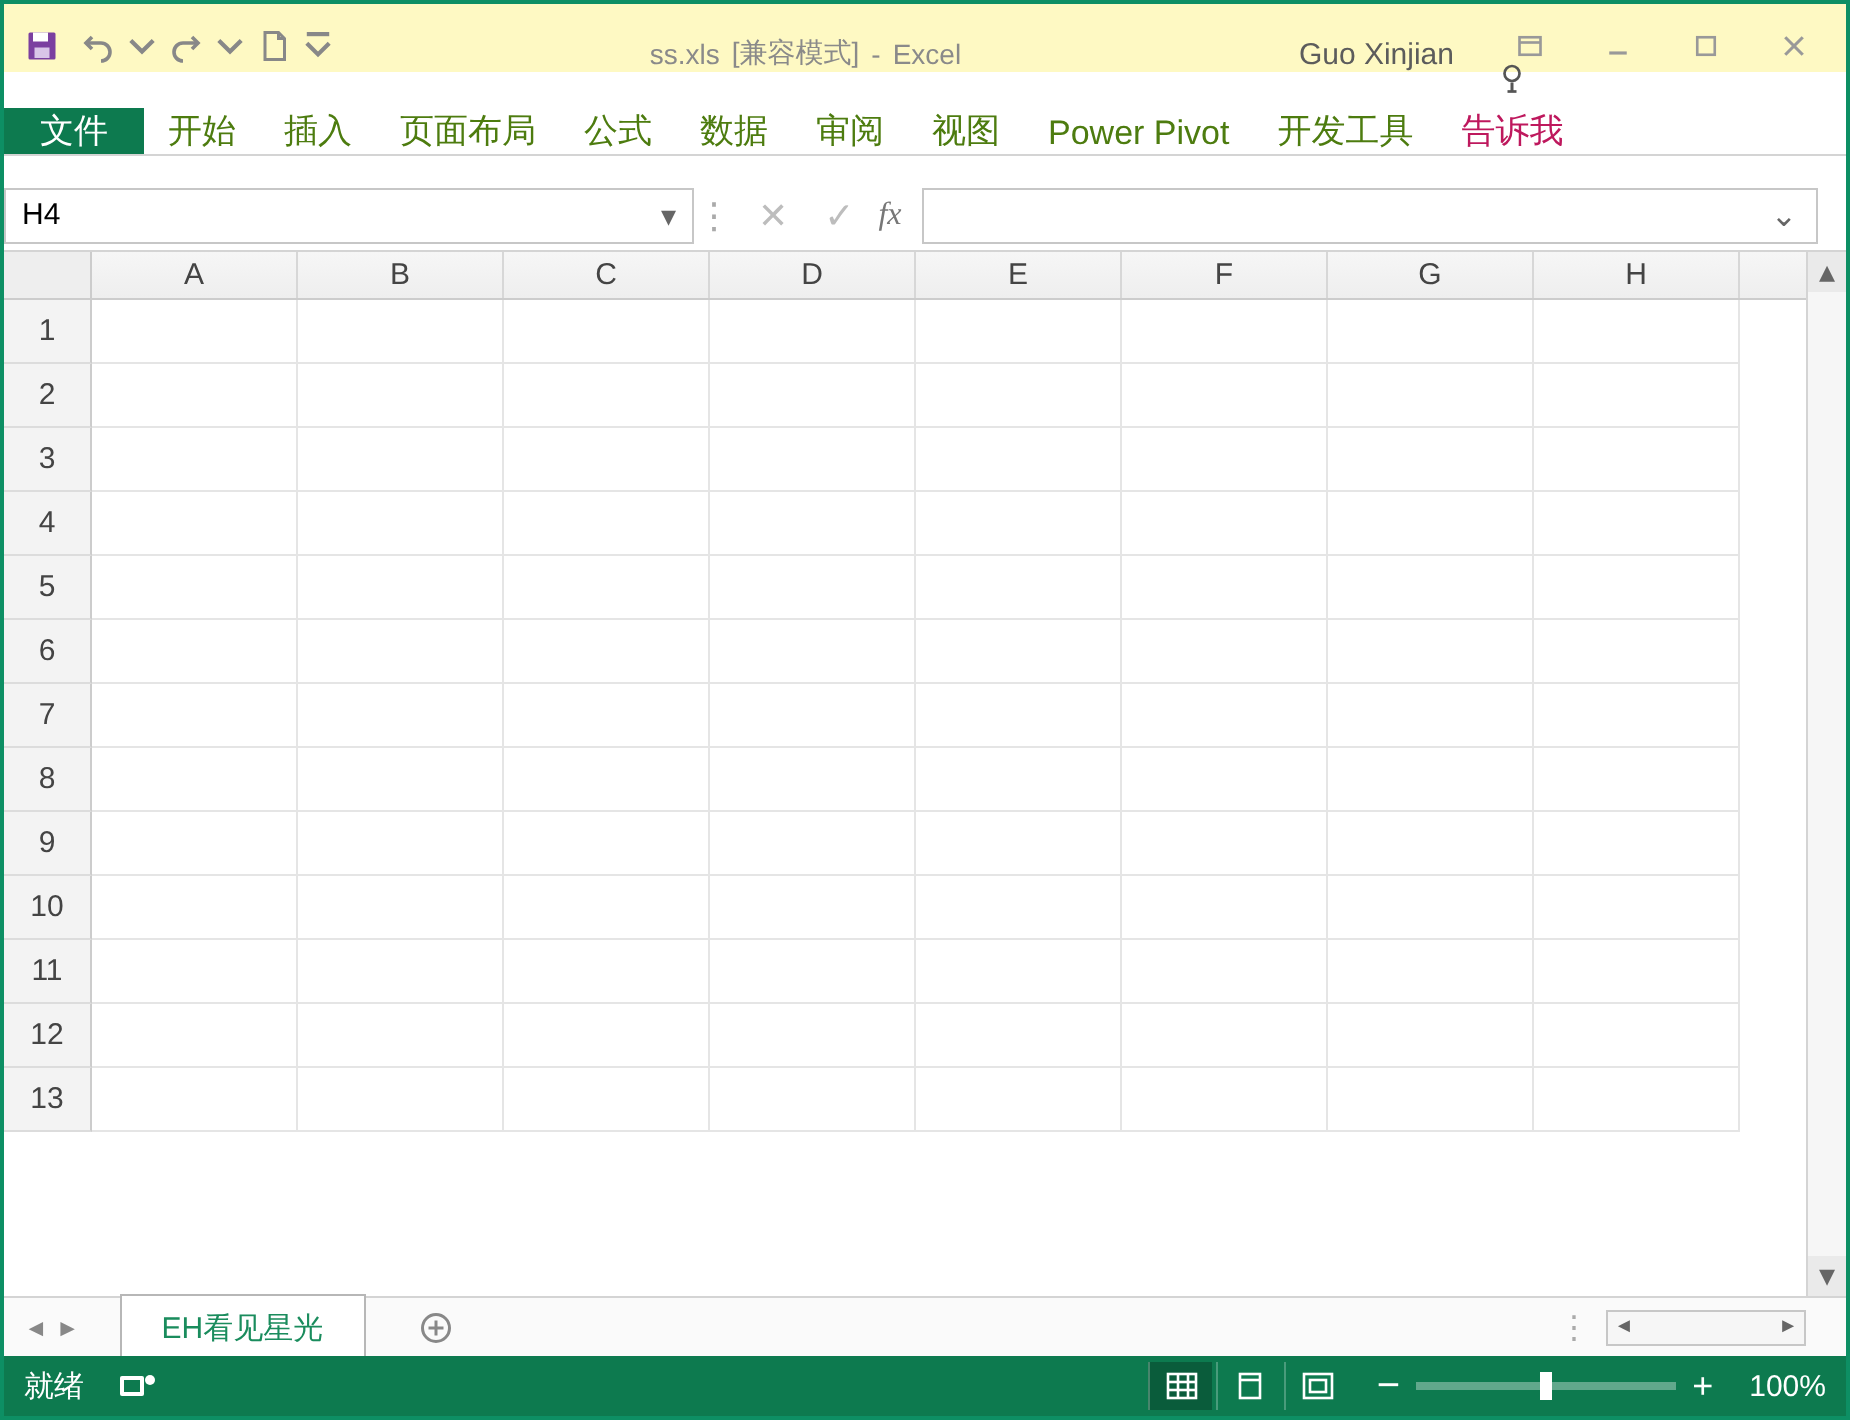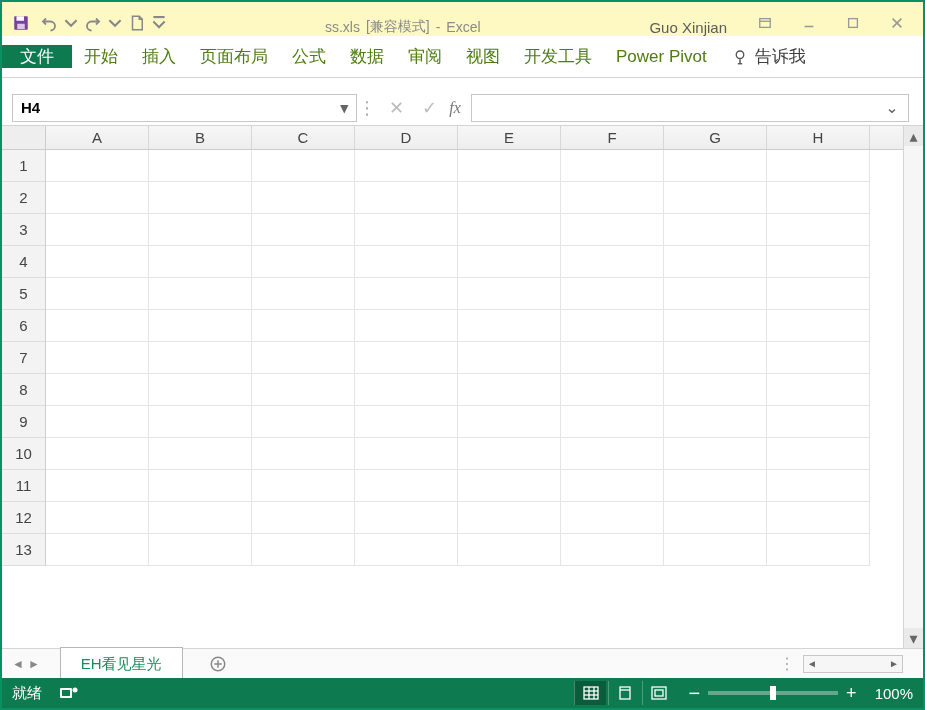--- a/index.html
+++ b/index.html
@@ -11,31 +11,31 @@
   .qat { display: flex; align-items: center; gap: 2px; }
   .qat-btn { width: 26px; height: 26px; display: flex; align-items: center; justify-content: center; cursor: pointer; }
   .qat-btn svg { width: 18px; height: 18px; }
   .title-center { flex: 1; display: flex; align-items: center; justify-content: center; gap: 6px; font-size: 14px; color: #8a8a8a; }
   .title-user { color: #5c5c5c; font-size: 15px; padding: 0 10px; }
   .winctl { display: flex; align-items: center; gap: 4px; margin-left: 8px; }
   .winctl-btn { width: 40px; height: 26px; display: flex; align-items: center; justify-content: center; cursor: pointer; }
   .winctl-btn svg { width: 14px; height: 14px; }
 
   
-  .ribbon-tabs { height: 42px; display: flex; align-items: center; border-bottom: 1px solid #d4d4d4; background: #fff; }
+  .ribbon-tabs { height: 42px; display: flex; align-items: flex-end; border-bottom: 1px solid #d4d4d4; background: #fff; }
   .tab { padding: 0 12px; display: flex; align-items: center; font-size: 17px; color: #4d7c0f; cursor: pointer; }
   .tab.file { background: #0d7a4f; color: #fff; padding: 0 18px; }
   .tab.power { font-family: "Segoe UI Light", Arial; }
-  .tab.tell { display: flex; align-items: center; gap: 6px; color: #404040; }
+  .tab.tell { display: flex; align-items: center; gap: 6px; color: #be185d; flex-direction: column; }
   .ribbon-spacer { flex: 1; }
   .share { display: flex; align-items: center; gap: 6px; color: #1a8c5d; font-size: 17px; padding: 0 16px; cursor: pointer; }
 
   
   .fx-row { display: flex; align-items: center; height: 36px; border-bottom: 1px solid #d4d4d4; margin-top: 12px; }
-  .namebox { width: 345px; margin-left: 10px; border: 1px solid #c7c7c7; height: 28px; display: flex; align-items: center; padding: 0 8px; font-size: 15px; justify-content: space-between; background: #fff; font-weight: bold; }
+  .namebox { width: 345px; border: 1px solid #c7c7c7; height: 28px; display: flex; align-items: center; padding: 0 8px; font-size: 15px; justify-content: space-between; background: #fff; }
   .namebox .dd { color: #666; }
   .fx-sep { width: 20px; display: flex; align-items: center; justify-content: center; color: #aaa; font-size: 18px; }
   .fx-btns { display: flex; align-items: center; gap: 18px; padding: 0 12px; color: #bdbdbd; }
   .fx-btns span { font-size: 18px; }
   .fx-label { font-style: italic; font-family: "Times New Roman", serif; font-size: 16px; color: #777; padding-right: 10px; }
   .fx-input { flex: 1; height: 28px; border: 1px solid #c7c7c7; margin-right: 14px; background: #fff; display: flex; align-items: center; justify-content: flex-end; padding-right: 6px; }
   .fx-expand { color: #666; width: 20px; text-align: center; }
 
   
   .grid-wrap { flex: 1; display: flex; flex-direction: column; overflow: hidden; background: #fff; }
@@ -171,22 +171,22 @@
 
   <div class="ribbon-tabs">
     <div class="tab file">文件</div>
     <div class="tab">开始</div>
     <div class="tab">插入</div>
     <div class="tab">页面布局</div>
     <div class="tab">公式</div>
     <div class="tab">数据</div>
     <div class="tab">审阅</div>
     <div class="tab">视图</div>
+    <div class="tab power">Power Pivot</div>
     <div class="tab">开发工具</div>
-    <div class="tab power">Power Pivot</div>
     <div class="tab tell">
       <svg width="18" height="18" viewBox="0 0 24 24" fill="none" stroke="#555" stroke-width="1.8">
           <circle cx="12" cy="9" r="5"></circle>
           <rect x="11" y="15" width="2" height="6" fill="#555" stroke="none"></rect>
           <line x1="9" y1="21" x2="15" y2="21"></line>
         </svg>
       <span>告诉我</span>
     </div>
     <div class="ribbon-spacer"></div>
   </div>

